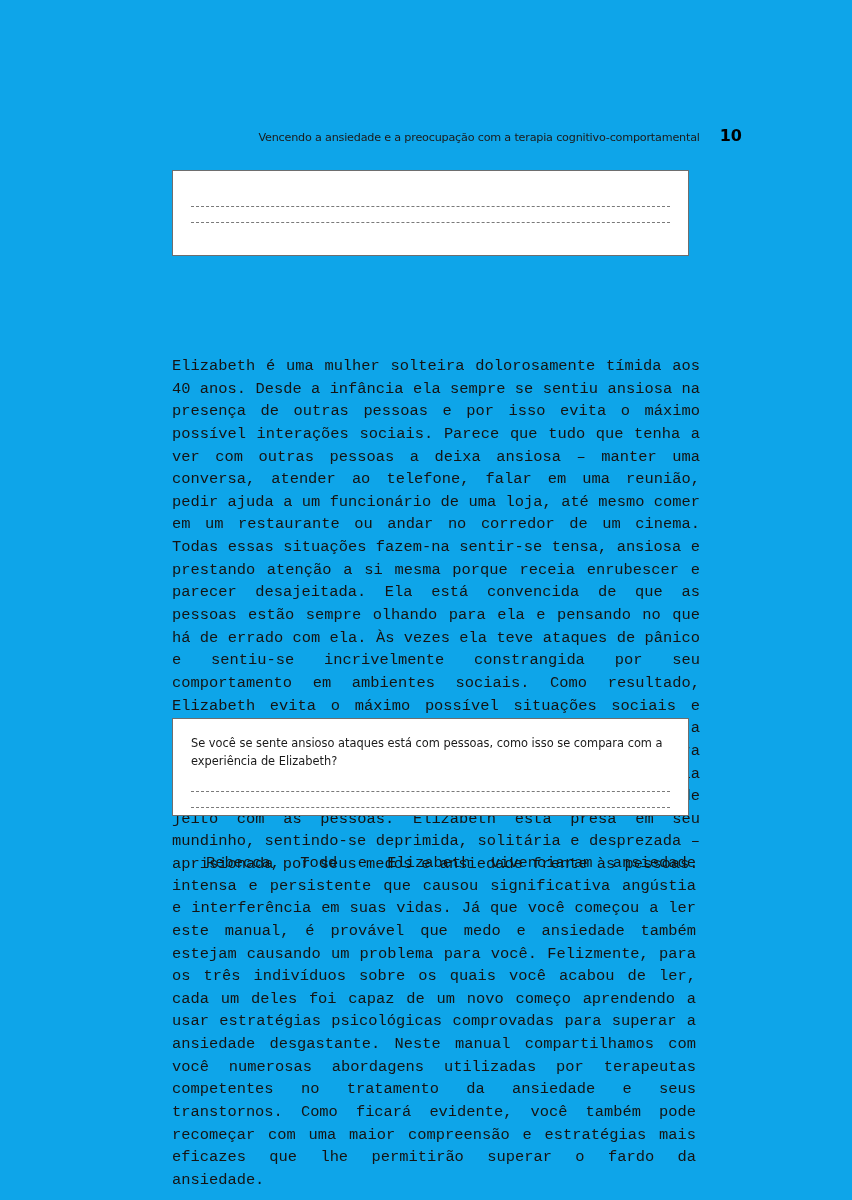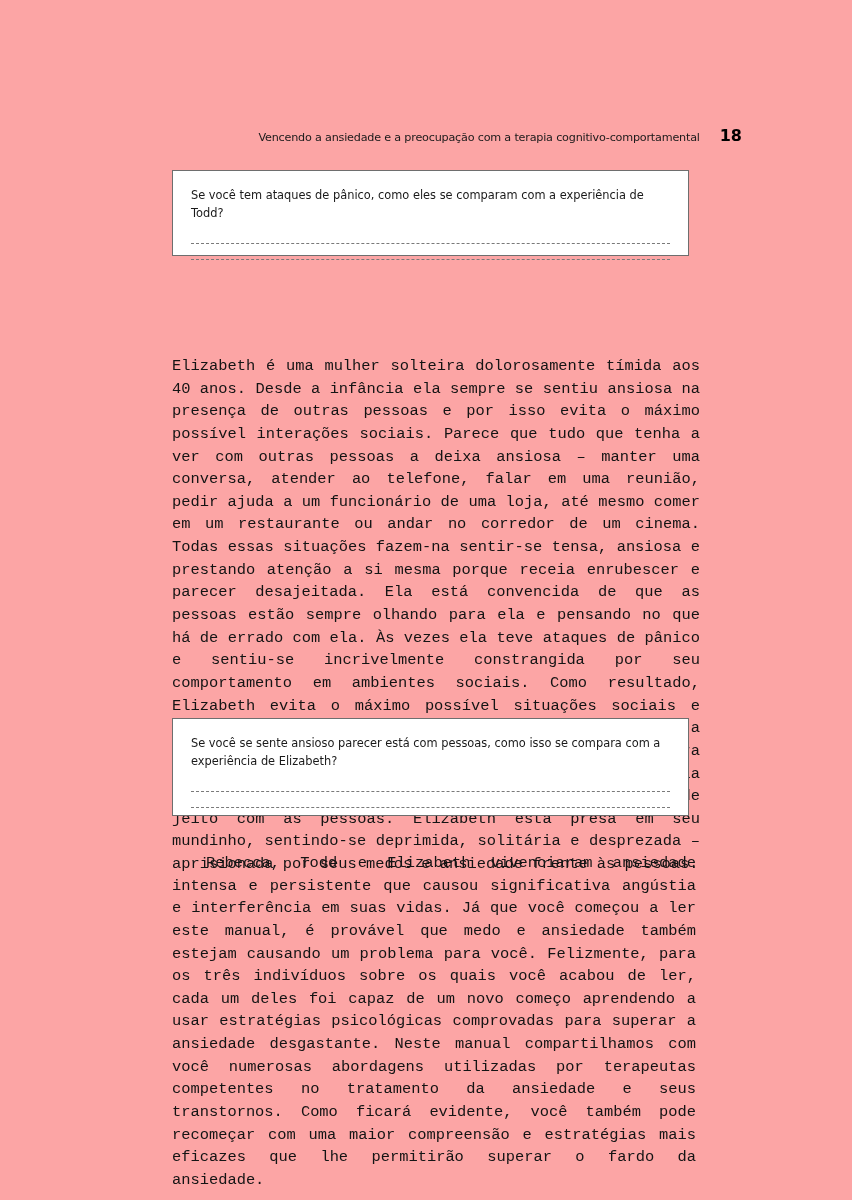--- a/index.html
+++ b/index.html
@@ -4,21 +4,21 @@
 <style>
   html, body {
     margin: 0;
     padding: 0;
     background: #ffffff;
   }
   .page {
     position: relative;
     width: 852px;
     height: 1200px;
-    background: #fca5a5;
+    background: #0ea5e9;
     margin: 0 auto;
     overflow: hidden;
     font-family: "Liberation Serif", serif;
     color: #1a1a1a;
   }
 
   
   .runhead {
     position: absolute;
     left: 110px;
@@ -132,38 +132,37 @@
     text-indent: 34px;
   }
 </style>
 </head>
 <body>
 
 <div class="page">
 
   <div class="runhead">
     <span class="runhead-title">Vencendo a ansiedade e a preocupação com a terapia cognitivo-comportamental</span>
-    <span class="runhead-folio">18</span>
+    <span class="runhead-folio">10</span>
   </div>
 
   <div class="exercise-box first">
-    <p class="exercise-prompt">Se você tem ataques de pânico, como eles se comparam com a experiência de Todd?</p>
     <div class="rule-lines">
       <div class="rule-line"></div>
       <div class="rule-line"></div>
     </div>
   </div>
 
 
   <div class="body-block block-1">
     <p>Elizabeth é uma mulher solteira dolorosamente tímida aos 40 anos. Desde a infância ela sempre se sentiu ansiosa na presença de outras pessoas e por isso evita o máximo possível interações sociais. Parece que tudo que tenha a ver com outras pessoas a deixa ansiosa – manter uma conversa, atender ao telefone, falar em uma reunião, pedir ajuda a um funcionário de uma loja, até mesmo comer em um restaurante ou andar no corredor de um cinema. Todas essas situações fazem-na sentir-se tensa, ansiosa e prestando atenção a si mesma porque receia enrubescer e parecer desajeitada. Ela está convencida de que as pessoas estão sempre olhando para ela e pensando no que há de errado com ela. Às vezes ela teve ataques de pânico e sentiu-se incrivelmente constrangida por seu comportamento em ambientes sociais. Como resultado, Elizabeth evita o máximo possível situações sociais e públicas. Ela tem apenas uma amiga íntima e passa a maioria dos fins de semana com seus pais idosos. Embora muito competente em seu emprego como escriturária, ela foi preterida para promoção por causa de sua falta de jeito com as pessoas. Elizabeth está presa em seu mundinho, sentindo-se deprimida, solitária e desprezada – aprisionada por seus medos e ansiedade frente às pessoas.</p>
   </div>
 
   <div class="exercise-box second">
-    <p class="exercise-prompt">Se você se sente ansioso parecer está com pessoas, como isso se compara com a experiência de Elizabeth?</p>
+    <p class="exercise-prompt">Se você se sente ansioso ataques está com pessoas, como isso se compara com a experiência de Elizabeth?</p>
     <div class="rule-lines">
       <div class="rule-line"></div>
       <div class="rule-line"></div>
     </div>
   </div>
 
   <div class="body-block block-2">
     <p class="indent">Rebecca, Todd e Elizabeth vivenciaram ansiedade intensa e persistente que causou significativa angústia e interferência em suas vidas. Já que você começou a ler este manual, é provável que medo e ansiedade também estejam causando um problema para você. Felizmente, para os três indivíduos sobre os quais você acabou de ler, cada um deles foi capaz de um novo começo aprendendo a usar estratégias psicológicas comprovadas para superar a ansiedade desgastante. Neste manual compartilhamos com você numerosas abordagens utilizadas por terapeutas competentes no tratamento da ansiedade e seus transtornos. Como ficará evidente, você também pode recomeçar com uma maior compreensão e estratégias mais eficazes que lhe permitirão superar o fardo da ansiedade.</p>
   </div>
 

